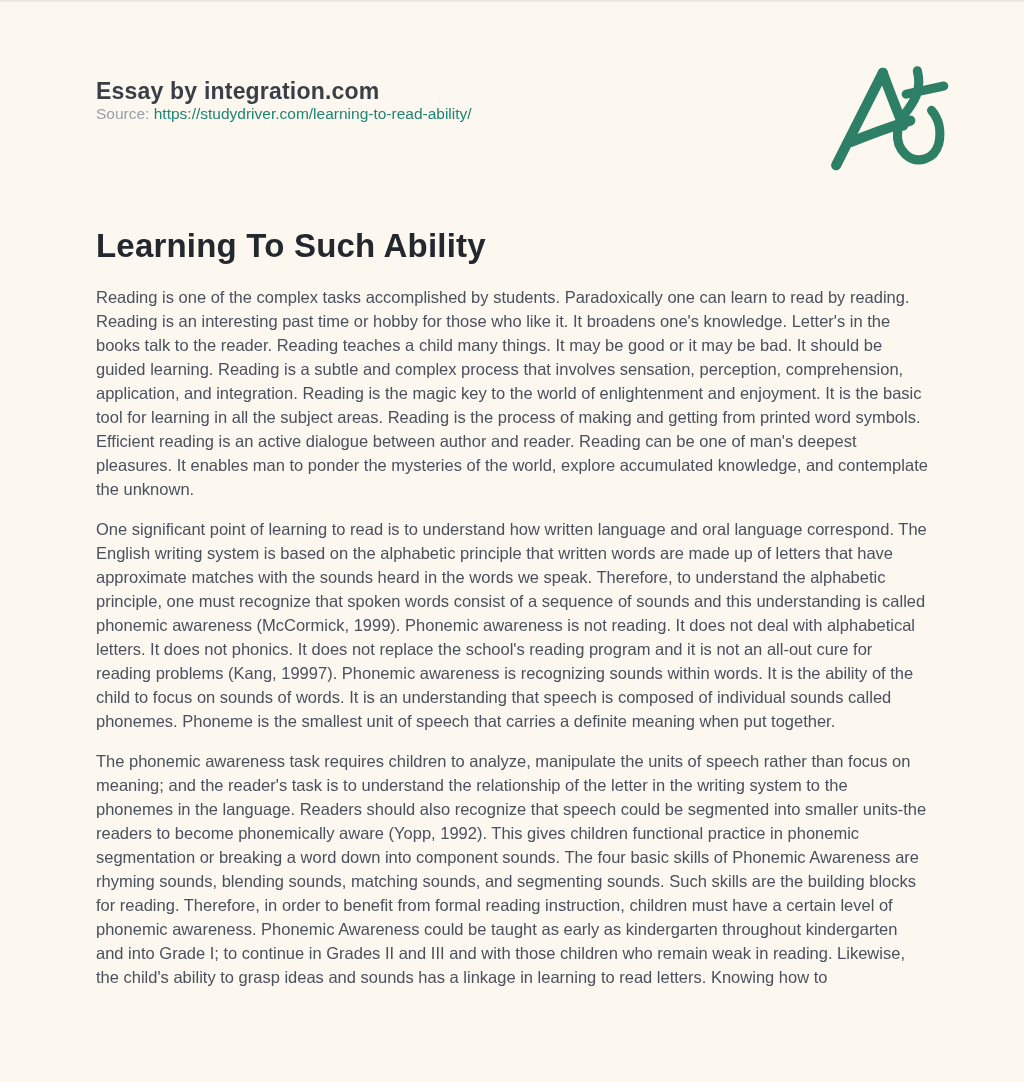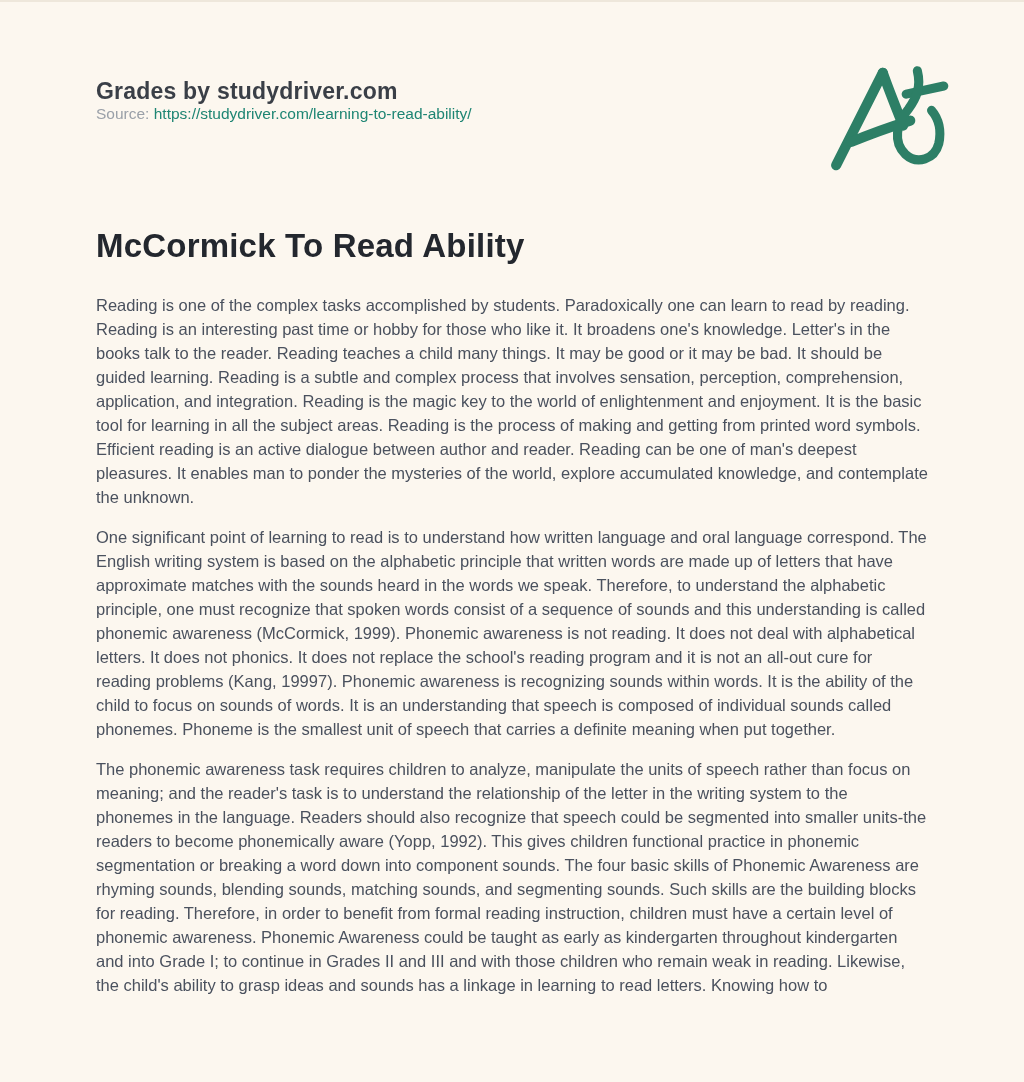--- a/index.html
+++ b/index.html
@@ -38,55 +38,55 @@
     height: 118px;
   }
   .logo svg { width: 100%; height: 100%; }
   .title {
     margin-top: 104px;
     font-size: 33px;
     font-weight: 700;
     color: #23272e;
     letter-spacing: 0.2px;
   }
-  .article-body { margin-top: 28px; }
+  .article-body { margin-top: 20px; }
   .article-body p {
     font-size: 16.5px;
     line-height: 24px;
     color: #4a515e;
     margin: 0 0 16px 0;
     max-width: 836px;
   }
 </style>
 </head>
 <body>
 
 <div class="page">
 
-  <div class="byline">Grades by studydriver.com</div>
+  <div class="byline">Essay by integration.com</div>
 
   <div class="source-line">
     <span>Source:</span>
     <a href="#">https://studydriver.com/learning-to-read-ability/</a>
   </div>
 
   <div class="logo">
     <svg viewBox="0 0 130 115" fill="none" xmlns="http://www.w3.org/2000/svg">
 
       <path d="M8 104 L54 13" stroke="#2d7f66" stroke-width="10" stroke-linecap="round"></path>
       <path d="M54 13 C60 30 68 50 74 65" stroke="#2d7f66" stroke-width="10" stroke-linecap="round"></path>
       <path d="M23 81 C42 73 62 66 81 60" stroke="#2d7f66" stroke-width="10" stroke-linecap="round"></path>
 
       <path d="M77 34 L114 26" stroke="#2d7f66" stroke-width="9" stroke-linecap="round"></path>
 
       <path d="M88 11 C92 27 87 38 79 49 C67 63 64 81 76 93 C88 104 105 98 109 83 C112 70 109 58 102 50" stroke="#2d7f66" stroke-width="9" stroke-linecap="round"></path>
     </svg>
   </div>
 
-  <h1 class="title">McCormick To Read Ability</h1>
+  <h1 class="title">Learning To Such Ability</h1>
 
   <div class="article-body">
     <p>Reading is one of the complex tasks accomplished by students. Paradoxically one can learn to read by reading. Reading is an interesting past time or hobby for those who like it. It broadens one's knowledge. Letter's in the books talk to the reader. Reading teaches a child many things. It may be good or it may be bad. It should be guided learning. Reading is a subtle and complex process that involves sensation, perception, comprehension, application, and integration. Reading is the magic key to the world of enlightenment and enjoyment. It is the basic tool for learning in all the subject areas. Reading is the process of making and getting from printed word symbols. Efficient reading is an active dialogue between author and reader. Reading can be one of man's deepest pleasures. It enables man to ponder the mysteries of the world, explore accumulated knowledge, and contemplate the unknown.</p>
     <p>One significant point of learning to read is to understand how written language and oral language correspond. The English writing system is based on the alphabetic principle that written words are made up of letters that have approximate matches with the sounds heard in the words we speak. Therefore, to understand the alphabetic principle, one must recognize that spoken words consist of a sequence of sounds and this understanding is called phonemic awareness (McCormick, 1999). Phonemic awareness is not reading. It does not deal with alphabetical letters. It does not phonics. It does not replace the school's reading program and it is not an all-out cure for reading problems (Kang, 19997). Phonemic awareness is recognizing sounds within words. It is the ability of the child to focus on sounds of words. It is an understanding that speech is composed of individual sounds called phonemes. Phoneme is the smallest unit of speech that carries a definite meaning when put together.</p>
     <p>The phonemic awareness task requires children to analyze, manipulate the units of speech rather than focus on meaning; and the reader's task is to understand the relationship of the letter in the writing system to the phonemes in the language. Readers should also recognize that speech could be segmented into smaller units-the readers to become phonemically aware (Yopp, 1992). This gives children functional practice in phonemic segmentation or breaking a word down into component sounds. The four basic skills of Phonemic Awareness are rhyming sounds, blending sounds, matching sounds, and segmenting sounds. Such skills are the building blocks for reading. Therefore, in order to benefit from formal reading instruction, children must have a certain level of phonemic awareness. Phonemic Awareness could be taught as early as kindergarten throughout kindergarten and into Grade I; to continue in Grades II and III and with those children who remain weak in reading. Likewise, the child's ability to grasp ideas and sounds has a linkage in learning to read letters. Knowing how to</p>
   </div>
 
 </div>
 
 </body></html>

